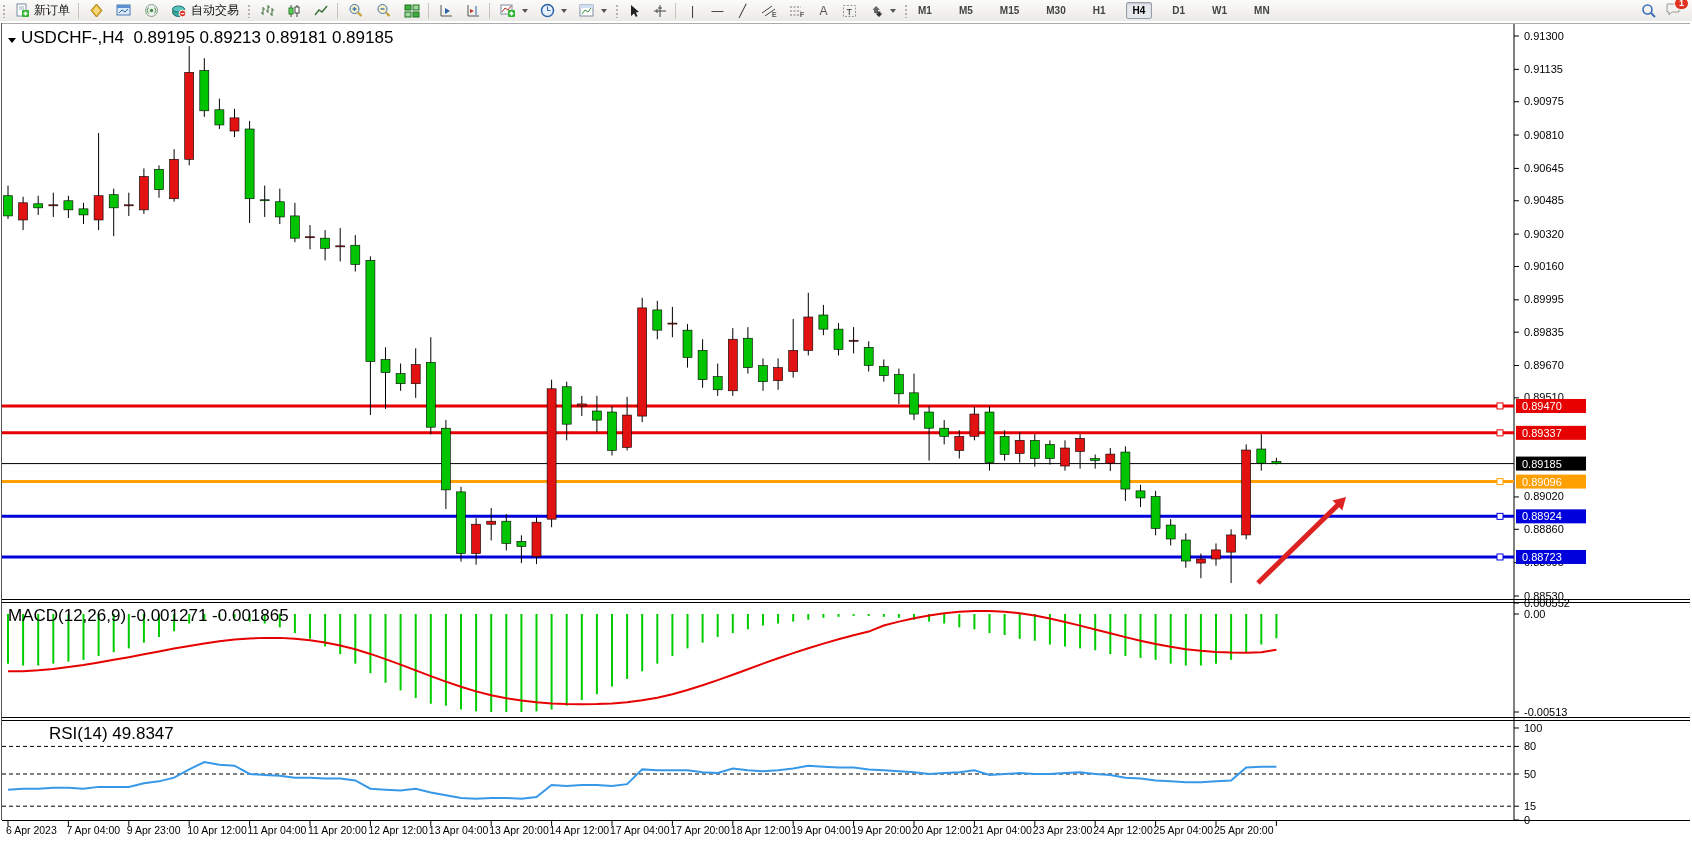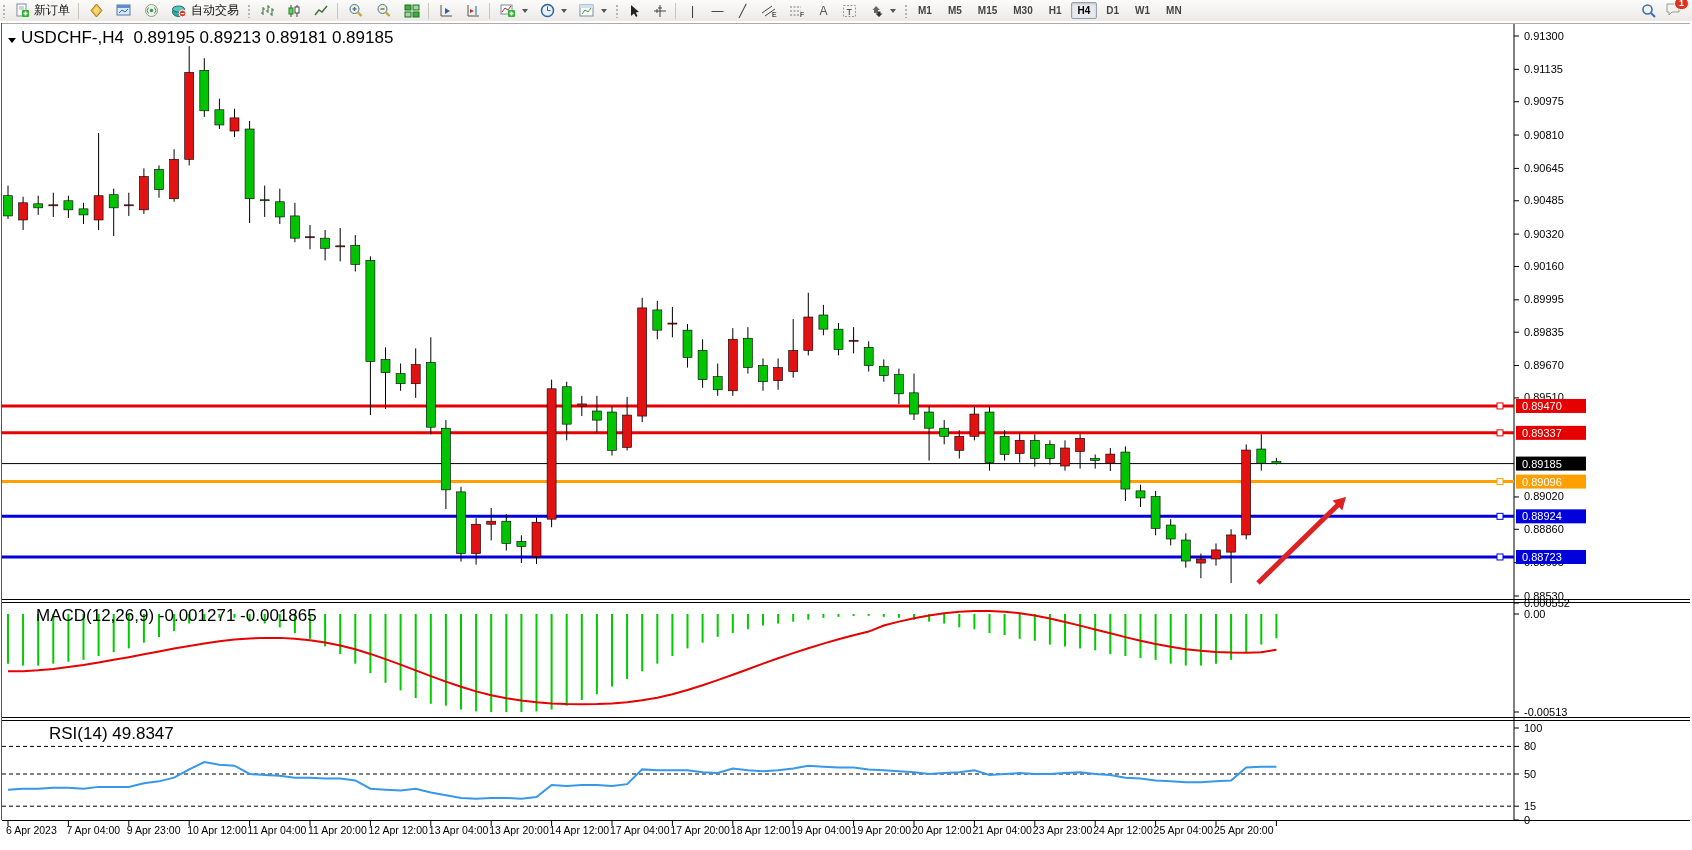--- a/index.html
+++ b/index.html
@@ -216,21 +216,21 @@
     </span>
     <span class="tbtn">
       <svg width="15" height="14">
           <polygon points="4,2 8,6 6,6 6,9 2,9 2,6 0.5,6" fill="#666" transform="translate(3,0)"></polygon>
           <polygon points="4,12 0.5,8.5 2.5,8.5 2.5,6.5 5.5,6.5 5.5,8.5 7.5,8.5" fill="#333" transform="translate(6,1)"></polygon>
         </svg>
       <span class="dd"></span>
     </span>
 
     <span class="thandle"></span>
-    <span id="tf-group" style="display:inline-flex;gap:2px;text-align:right;">
+    <span id="tf-group" style="display:inline-flex;gap:13px;text-align:right;">
         <span class="tflabel">M1</span>
         <span class="tflabel">M5</span>
         <span class="tflabel">M15</span>
         <span class="tflabel">M30</span>
         <span class="tflabel">H1</span>
         <span class="tflabel active">H4</span>
         <span class="tflabel">D1</span>
         <span class="tflabel">W1</span>
         <span class="tflabel">MN</span>
       </span>
@@ -634,17 +634,17 @@
         <line x1="1155.6" y1="820" x2="1155.6" y2="825" stroke="#000"></line>
         <text x="1153.6" y="833" font-size="10.5" fill="#000" font-family="Liberation Sans, sans-serif">25 Apr 04:00</text>
         <line x1="1216" y1="820" x2="1216" y2="825" stroke="#000"></line>
         <text x="1214" y="833" font-size="10.5" fill="#000" font-family="Liberation Sans, sans-serif">25 Apr 20:00</text>
         <line x1="1276.3999999999999" y1="820" x2="1276.3999999999999" y2="825" stroke="#000"></line>
       </svg>
 
     <div class="paneltitle" style="left:8px;top:6px;">
       <span class="tri"></span><span>USDCHF-,H4</span>&nbsp;&nbsp;<span>0.89195 0.89213 0.89181 0.89185</span>
     </div>
-    <div class="paneltitle" style="left:8px;top:584px;margin-left:28px;">MACD(12,26,9) -0.001271 -0.001865</div>
+    <div class="paneltitle" style="left:8px;top:584px;">MACD(12,26,9) -0.001271 -0.001865</div>
     <div class="paneltitle" style="left:8px;top:702px;margin-left:41px;">RSI(14) 49.8347</div>
 
   </div>
 </div>
 
 </body></html>

